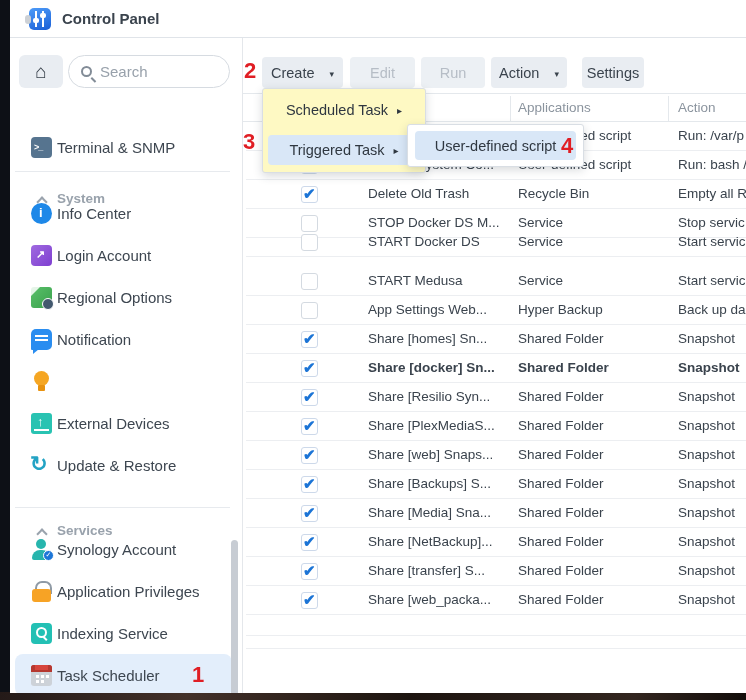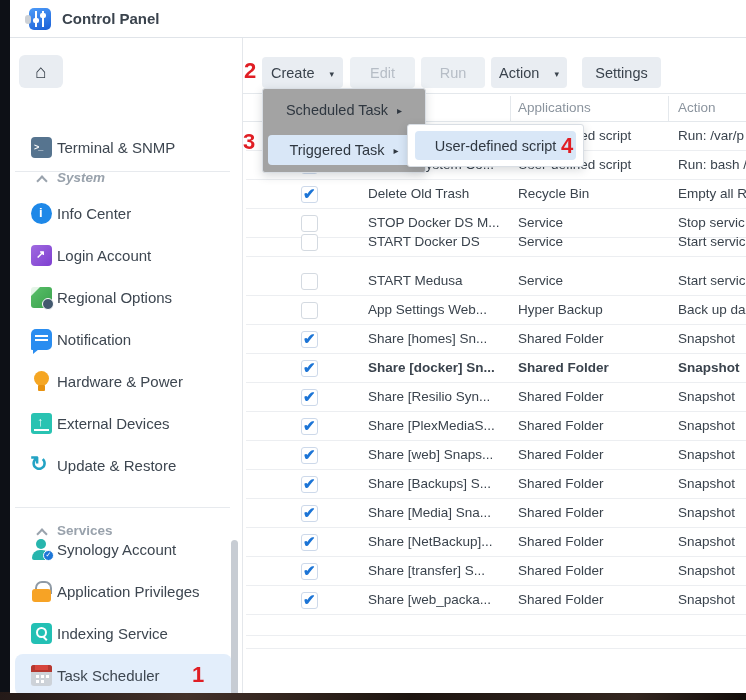--- a/index.html
+++ b/index.html
@@ -87,21 +87,21 @@
   .vline{position:absolute;top:2px;height:25px;width:1px;background:#e4e8ec;}
   .rows{position:absolute;left:0;top:84px;right:0;}
   .trow{position:absolute;left:3px;right:0;height:29px;border-bottom:1px solid #eceef1;}
   .cell{position:absolute;top:6px;font-size:13.5px;color:var(--txt);white-space:nowrap;}
   .cname{left:122px;} .capp{left:272px;} .cact{left:432px;}
   .cb{position:absolute;left:55px;top:6px;width:17px;height:17px;border-radius:3px;border:1px solid #d4dae1;background:#fff;}
   .cb.checked{border-color:#cdd9ea;}
   .cb.checked::after{content:"\2714";position:absolute;left:1px;top:-2px;color:var(--accent);font-size:15px;font-weight:bold;}
   .endline{position:absolute;left:3px;right:0;height:1px;background:#eceef1;}
   
-  .menu{position:absolute;left:19px;top:50px;width:164px;background:#a3a3a3;border:1px solid #d9dee4;border-radius:3px;
+  .menu{position:absolute;left:19px;top:50px;width:164px;background:#fef9c3;border:1px solid #d9dee4;border-radius:3px;
     box-shadow:0 3px 10px rgba(40,50,60,.18);padding:5px 0 6px;z-index:30;}
   .menu-item{height:30px;margin:1px 5px;border-radius:4px;display:flex;align-items:center;justify-content:center;gap:9px;
     font-size:14.5px;color:#2f3740;cursor:pointer;}
   .menu-item.hl{background:var(--menu-hl);margin-top:10px;}
   .menu-item .arr{font-size:10px;color:#2f3740;}
   .submenu{position:absolute;left:164px;top:86px;width:177px;height:43px;background:#fff;border:1px solid #d9dee4;border-radius:3px;
     box-shadow:0 3px 10px rgba(40,50,60,.18);padding:6px 7px;z-index:31;}
   .submenu .menu-item{margin:0;height:29px;}
   
   .ann{position:absolute;color:var(--red);font-size:22px;font-weight:bold;z-index:40;line-height:1;}
@@ -117,27 +117,31 @@
     <div class="cp-icon">
         <span class="cp-knob"></span>
       </div>
     <div class="win-title">Control Panel</div>
   </div>
 
   <div class="sidebar">
     <div class="home-btn">
         <span>⌂</span>
       </div>
+    <div class="searchbox">
+      <span class="mag"></span>
+      <span class="search-ph">Search</span>
+    </div>
     <div id="side-list">
         <div class="side-item" style="top: 88px;">
           <span class="ic ic-terminal"></span>
           <span class="lbl">Terminal &amp; SNMP</span>
         </div>
         <div class="side-div" style="top: 133px;"></div>
-        <div class="side-sec" style="top: 130px; font-style: italic;">
+        <div class="side-sec" style="top: 151px;">
           <span class="chev"></span>
           <span class="slbl">System</span>
         </div>
         <div class="side-item" style="top: 154px;">
           <span class="ic ic-info-center"></span>
           <span class="lbl">Info Center</span>
         </div>
         <div class="side-item" style="top: 196px;">
           <span class="ic ic-login-portal"></span>
           <span class="lbl">Login Account</span>
@@ -145,21 +149,20 @@
         <div class="side-item" style="top: 238px;">
           <span class="ic ic-regional-options"></span>
           <span class="lbl">Regional Options</span>
         </div>
         <div class="side-item" style="top: 280px;">
           <span class="ic ic-notification"></span>
           <span class="lbl">Notification</span>
         </div>
         <div class="side-item" style="top: 322px;">
           <span class="ic ic-hardware-power"></span>
-          <span class="lbl">Hardware &amp; Power</span>
         </div>
         <div class="side-item" style="top: 364px; padding-left: 44px;">
           <span class="ic ic-external-devices"></span>
           <span class="lbl">External Devices</span>
         </div>
         <div class="side-item" style="top: 406px;">
           <span class="ic ic-update-restore"></span>
           <span class="lbl">Update &amp; Restore</span>
         </div>
         <div class="side-div" style="top: 469px;"></div>
@@ -199,21 +202,21 @@
         <button class="tb-btn disabled" style="left: 107px; width: 65px;">
           <span>Edit</span>
         </button>
         <button class="tb-btn disabled" style="left: 178px; width: 64px;">
           <span>Run</span>
         </button>
         <button class="tb-btn" style="left: 248px; width: 76px;">
           <span>Action</span>
           <span class="caret">▾</span>
         </button>
-        <button class="tb-btn" style="left: 339px; width: 79px;">
+        <button class="tb-btn" style="left: 339px; width: 62px;">
           <span>Settings</span>
         </button>
       </div>
 
     <div class="thead">
       <div class="vline" style="left:267px"></div>
       <div class="vline" style="left:425px"></div>
       <div class="th" style="left:275px">Applications</div>
       <div class="th" style="left:435px">Action</div>
     </div>

